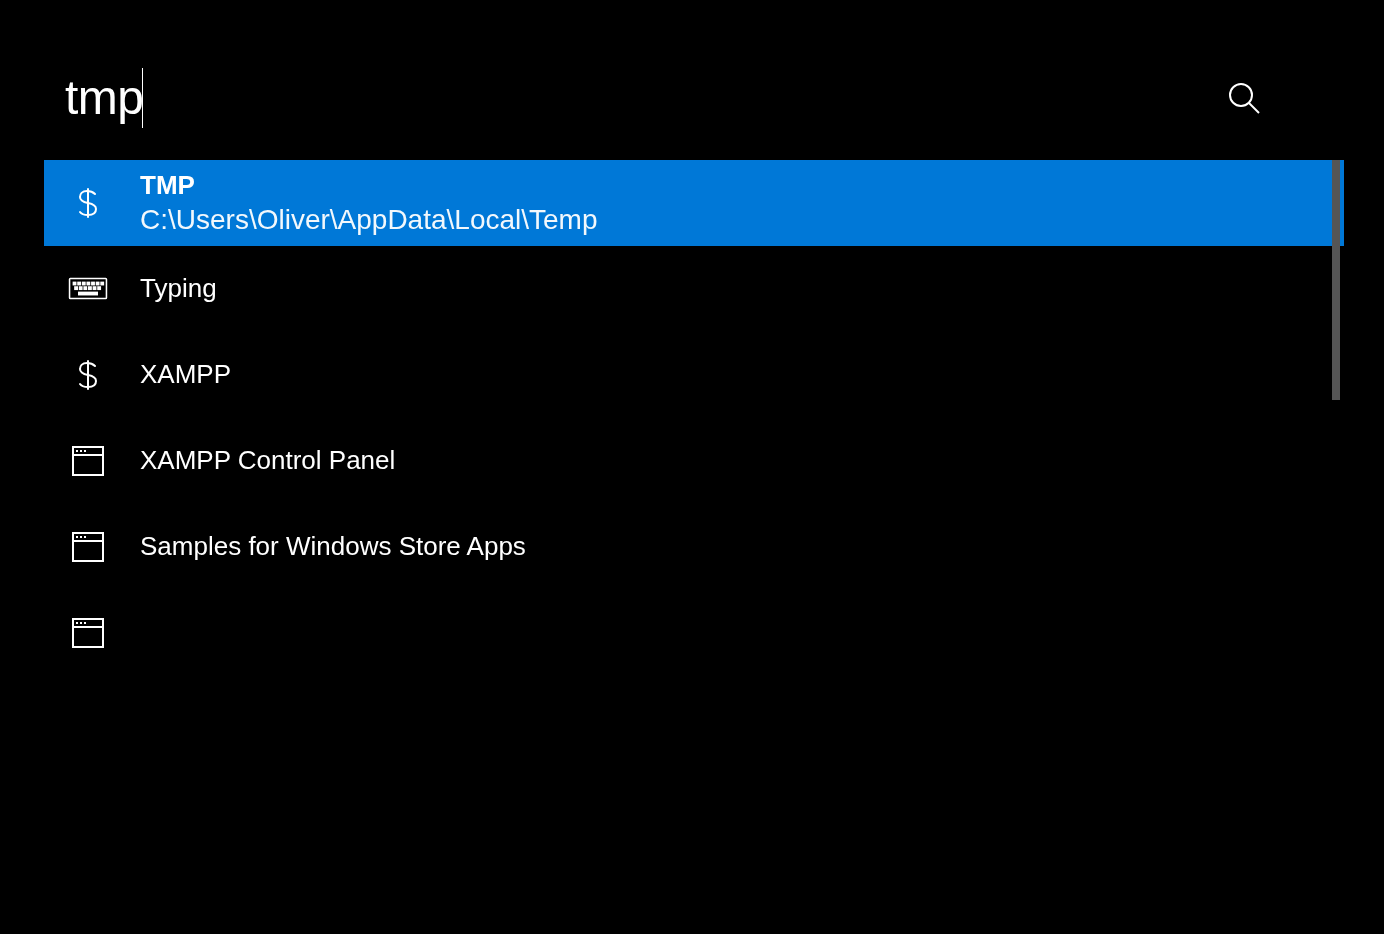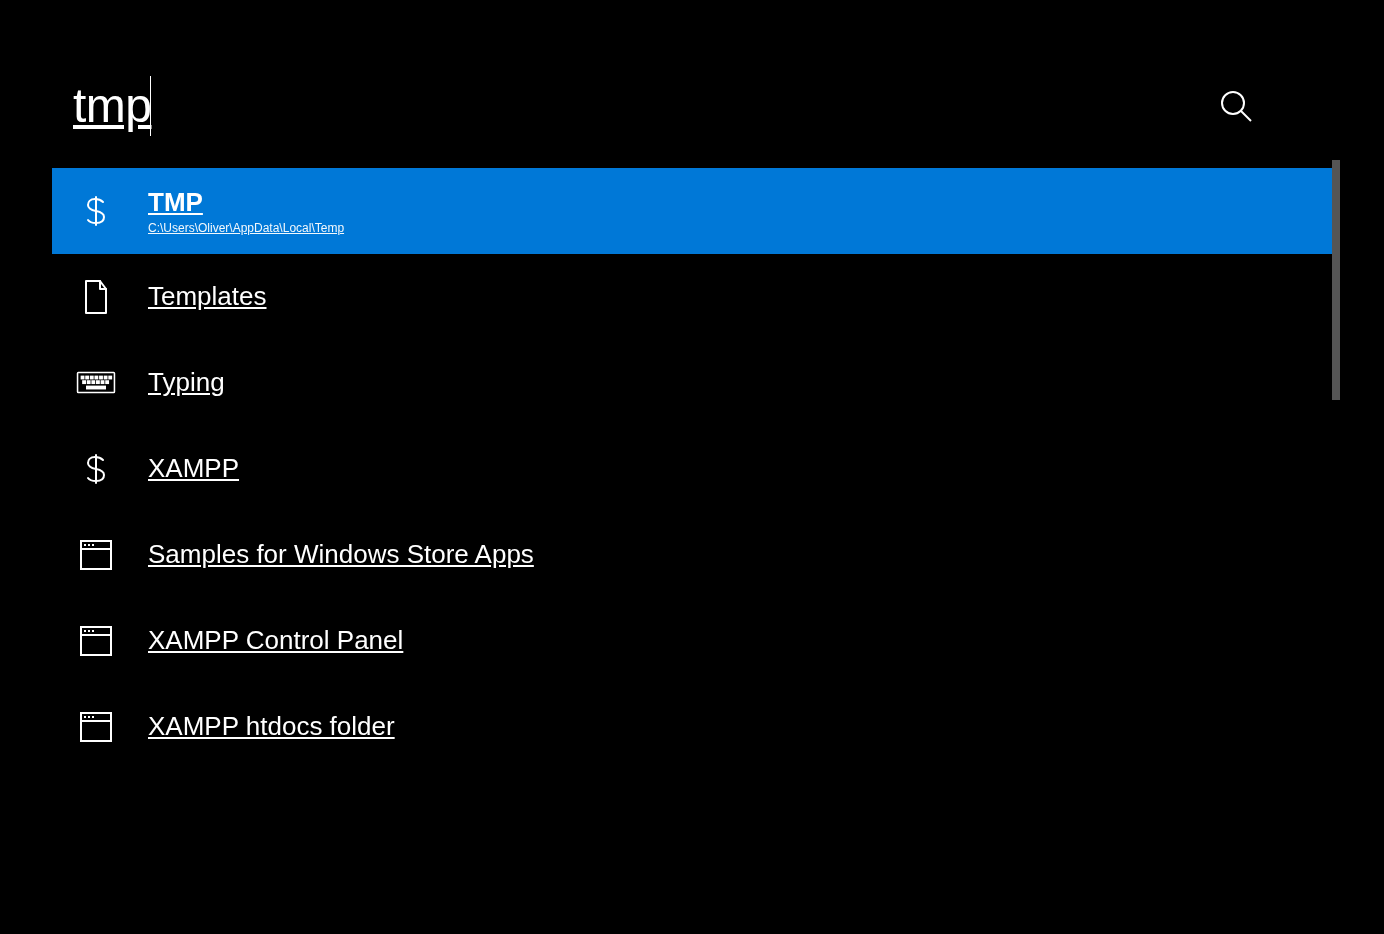--- a/index.html
+++ b/index.html
@@ -11,23 +11,22 @@
       width: 1384px;
       height: 934px;
       background: #000000;
       font-family: 'Segoe UI', -apple-system, BlinkMacSystemFont, sans-serif;
       overflow: hidden;
       color: #ffffff;
     }
     .container {
       width: 100%;
       height: 100%;
-      padding: 8px;
+      padding: 0;
       position: relative;
-      text-decoration: underline;
     }
     .search-bar {
       display: flex;
       align-items: center;
       padding: 65px 50px 30px 65px;
       height: 160px;
     }
     .cursor {
       display: inline-block;
       width: 1px;
@@ -82,21 +81,21 @@
     }
     .result-title {
       font-size: 26px;
       font-weight: 400;
       line-height: 1.2;
     }
     .result-item.selected .result-title {
       font-weight: 600;
     }
     .result-subtitle {
-      font-size: 12px;
+      font-size: 28px;
       font-weight: 300;
       opacity: 0.95;
       margin-top: 2px;
     }
     .scrollbar-track {
       position: absolute;
       right: 44px;
       top: 160px;
       width: 8px;
       height: 700px;
@@ -136,31 +135,20 @@
       <div class="result-item selected">
         <span class="result-icon">
           <svg viewBox="0 0 40 40" fill="none" stroke="#ffffff" stroke-width="2" stroke-linecap="round" stroke-linejoin="round">
         <path d="M20 6 L20 34"></path>
         <path d="M27 11 C27 11 24 8 19 8 C14 8 12 11 12 14 C12 17 15 19 20 20 C25 21 28 23 28 26 C28 29 26 32 20 32 C14 32 12 29 12 29"></path>
       </svg>
         </span>
         <div class="result-text">
           <div class="result-title">TMP</div>
           <div class="result-subtitle">C:\Users\Oliver\AppData\Local\Temp</div>
-        </div>
-      </div>
-      <div class="result-item">
-        <span class="result-icon">
-          <svg viewBox="0 0 40 40" fill="none" stroke="#ffffff" stroke-width="2" stroke-linecap="round" stroke-linejoin="round">
-        <path d="M10 4 L24 4 L30 12 L30 36 L10 36 Z"></path>
-        <path d="M24 4 L24 12 L30 12"></path>
-      </svg>
-        </span>
-        <div class="result-text">
-          <div class="result-title">Templates</div>
         </div>
       </div>
       <div class="result-item">
         <span class="result-icon">
           <svg viewBox="0 0 52 30" fill="none" stroke="#ffffff" stroke-width="2">
         <rect x="2" y="2" width="48" height="26" rx="1"></rect>
         <rect x="7" y="7" width="3" height="3" fill="#ffffff"></rect>
         <rect x="13" y="7" width="3" height="3" fill="#ffffff"></rect>
         <rect x="19" y="7" width="3" height="3" fill="#ffffff"></rect>
         <rect x="25" y="7" width="3" height="3" fill="#ffffff"></rect>
@@ -195,49 +183,46 @@
         <span class="result-icon">
           <svg viewBox="0 0 40 40" fill="none" stroke="#ffffff" stroke-width="2">
         <rect x="5" y="6" width="30" height="28"></rect>
         <line x1="5" y1="14" x2="35" y2="14"></line>
         <rect x="8" y="9" width="2" height="2" fill="#ffffff" stroke="none"></rect>
         <rect x="12" y="9" width="2" height="2" fill="#ffffff" stroke="none"></rect>
         <rect x="16" y="9" width="2" height="2" fill="#ffffff" stroke="none"></rect>
       </svg>
         </span>
         <div class="result-text">
-          <div class="result-title">Samples for Windows Store Apps</div>
+          <div class="result-title">XAMPP Control Panel</div>
         </div>
       </div>
       <div class="result-item">
         <span class="result-icon">
           <svg viewBox="0 0 40 40" fill="none" stroke="#ffffff" stroke-width="2">
         <rect x="5" y="6" width="30" height="28"></rect>
         <line x1="5" y1="14" x2="35" y2="14"></line>
         <rect x="8" y="9" width="2" height="2" fill="#ffffff" stroke="none"></rect>
         <rect x="12" y="9" width="2" height="2" fill="#ffffff" stroke="none"></rect>
         <rect x="16" y="9" width="2" height="2" fill="#ffffff" stroke="none"></rect>
       </svg>
         </span>
         <div class="result-text">
-          <div class="result-title">XAMPP Control Panel</div>
+          <div class="result-title">Samples for Windows Store Apps</div>
         </div>
       </div>
       <div class="result-item">
         <span class="result-icon">
           <svg viewBox="0 0 40 40" fill="none" stroke="#ffffff" stroke-width="2">
         <rect x="5" y="6" width="30" height="28"></rect>
         <line x1="5" y1="14" x2="35" y2="14"></line>
         <rect x="8" y="9" width="2" height="2" fill="#ffffff" stroke="none"></rect>
         <rect x="12" y="9" width="2" height="2" fill="#ffffff" stroke="none"></rect>
         <rect x="16" y="9" width="2" height="2" fill="#ffffff" stroke="none"></rect>
       </svg>
         </span>
-        <div class="result-text">
-          <div class="result-title">XAMPP htdocs folder</div>
-        </div>
       </div>
     </div>
 
   <div class="scrollbar-track">
     <div class="scrollbar-thumb"></div>
   </div>
 </div>
 
 </body></html>

